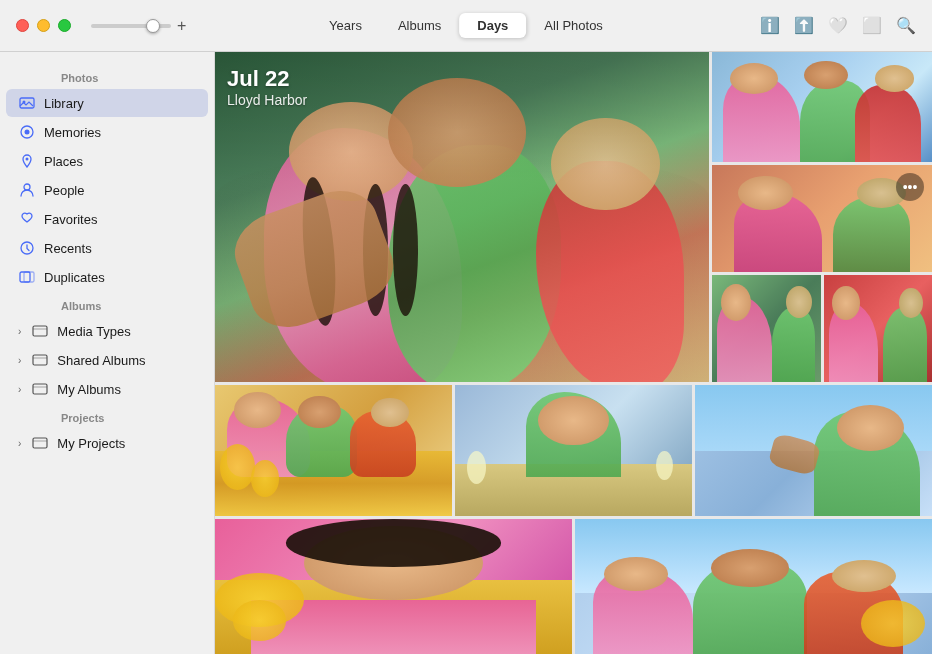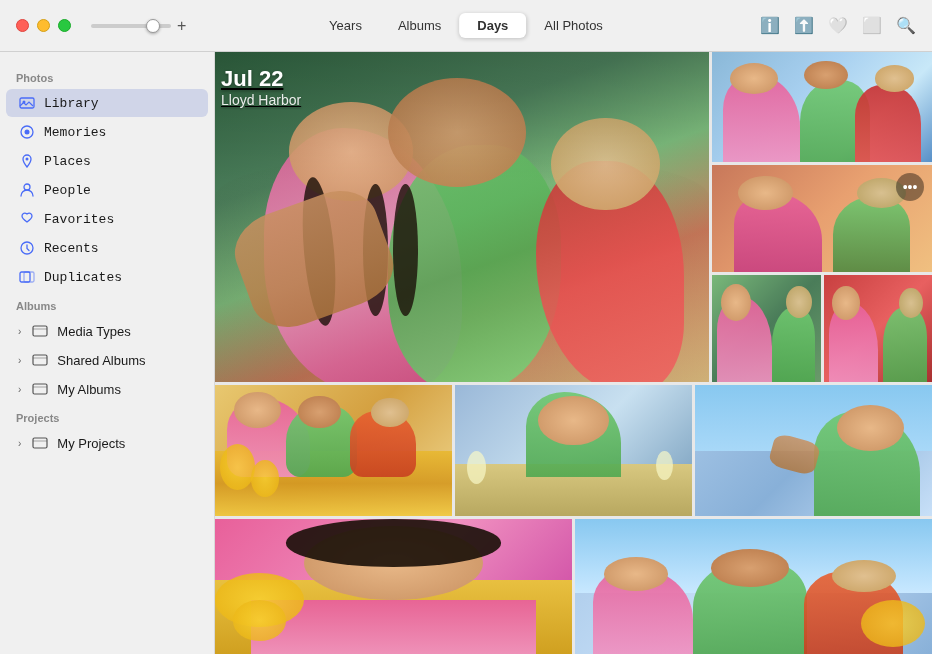--- a/index.html
+++ b/index.html
@@ -117,34 +117,34 @@
       background: #f0f0f0;
       padding: 12px 0;
       flex-shrink: 0;
       overflow-y: auto;
       border-right: 1px solid #d8d8d8;
     }
     .sidebar-section-label {
       font-size: 11px;
       font-weight: 600;
       color: #888;
-      padding: 8px 16px 4px 16px;
+      padding: 8px 16px 4px 24px;
       text-transform: none;
+      margin-left: 37px;
     }
     .sidebar-item {
       display: flex;
       align-items: center;
       gap: 8px;
       padding: 5px 12px;
       font-size: 13px;
       color: #1a1a1a;
       cursor: pointer;
       border-radius: 6px;
       margin: 1px 6px;
-      font-family: Liberation Mono, monospace;
     }
     .sidebar-item.active {
       background: #d0d5e8;
       color: #1a1a1a;
     }
     .sidebar-icon {
       width: 18px;
       height: 18px;
       display: flex;
       align-items: center;
@@ -202,23 +202,22 @@
 
     .photo-main-overlay {
       position: absolute;
       top: 0; left: 0; right: 0; bottom: 0;
       background: linear-gradient(180deg, rgba(0,0,0,0.1) 0%, rgba(0,0,0,0) 40%);
     }
 
     .date-overlay {
       position: absolute;
       top: 14px;
-      left: 6px;
+      left: 12px;
       z-index: 10;
-      text-decoration: underline;
     }
 
     .more-btn {
       position: absolute;
       top: 10px;
       right: 10px;
       width: 28px;
       height: 28px;
       background: rgba(0,0,0,0.4);
       border-radius: 50%;

